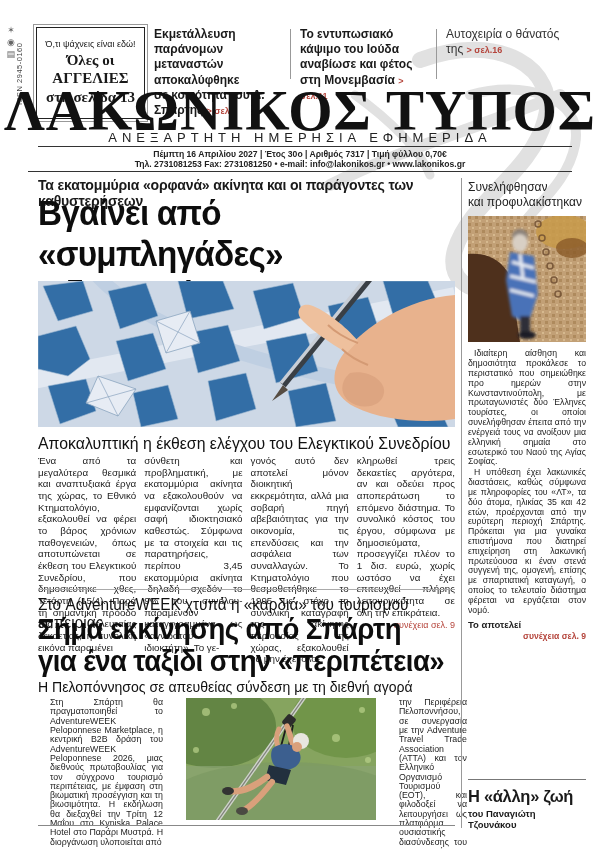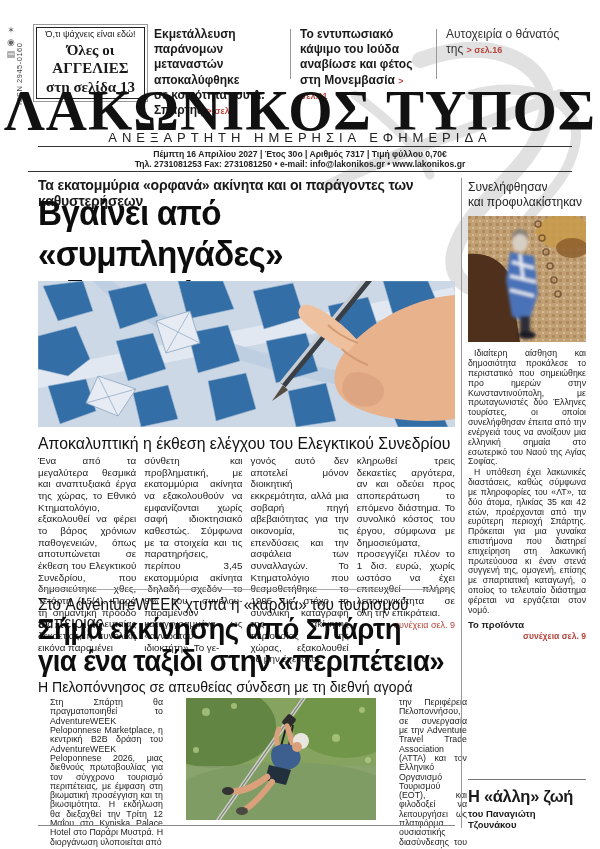--- a/index.html
+++ b/index.html
@@ -14,21 +14,21 @@
   .z1{z-index:1;}
   
   .rail{left:5px;top:26px;width:26px;height:120px;font-size:8px;color:#555;}
   .rail-icons{position:absolute;left:0;top:0;display:flex;flex-direction:column;gap:3px;align-items:center;width:12px;}
   .rail-icons span{font-size:9px;line-height:1;color:#666;}
   .issn{position:absolute;left:10px;top:0;writing-mode:vertical-rl;transform:rotate(180deg);
         font-size:7.5px;letter-spacing:.5px;color:#444;height:96px;text-align:center;}
   
   .teasers{left:36px;top:27px;width:546px;height:56px;display:flex;align-items:flex-start;}
   .clsbox{width:97px;border:1px solid #222;box-shadow:0 0 0 2px #fff,0 0 0 3px #999;
-          padding:1px 5px;text-align:center;}
+          padding:11px 5px;text-align:center;}
   .clsbox .l1{font-size:9px;line-height:1.3;}
   .clsbox .l2,.clsbox .l3{font-size:15px;font-weight:700;line-height:1.25;font-family:Liberation Serif, serif;}
   .tz{flex:1;padding:0 9px;font-size:12px;font-weight:700;line-height:1.27;}
   .tz .sub{font-weight:400;color:#333;}
   .tz .ref{font-size:9px;}
   .tsep{width:1px;background:#999;height:50px;margin-top:2px;}
   
   .mast-title{left:0;top:82px;width:600px;text-align:center;
       font-family:"Liberation Serif","DejaVu Serif",serif;font-weight:700;font-size:57px;
       letter-spacing:1px;line-height:1;color:#111;}
@@ -296,21 +296,21 @@
           <path d="M44,46 L66,52 M42,60 L68,66 M42,74 L66,80 M52,38 L55,62" stroke="#e9edf3" stroke-width="3" fill="none"></path>
           <rect x="52" y="100" width="10" height="18" fill="#2e2e38"></rect>
           <ellipse cx="59" cy="119" rx="9" ry="4" fill="#1f1f28"></ellipse>
         </g>
       </svg>
     </div>
 
     <div class="sb-body justify">
       <p>Ιδιαίτερη αίσθηση και δημοσιότητα προκάλεσε το περιστατικό που σημειώθηκε προ ημερών στην Κωνσταντινούπολη, με πρωταγωνιστές δύο Έλληνες τουρίστες, οι οποίοι συνελήφθησαν έπειτα από την ενέργειά τους να ανοίξουν μια ελληνική σημαία στο εσωτερικό του Ναού της Αγίας Σοφίας.</p>
       <p>Η υπόθεση έχει λακωνικές διαστάσεις, καθώς σύμφωνα με πληροφορίες του «ΛΤ», τα δύο άτομα, ηλικίας 35 και 42 ετών, προέρχονται από την ευρύτερη περιοχή Σπάρτης. Πρόκειται για μια γυναίκα επιστήμονα που διατηρεί επιχείρηση στη λακωνική πρωτεύουσα κι έναν στενά συγγενή της, ομογενή, επίσης με σπαρτιατική καταγωγή, ο οποίος το τελευταίο διάστημα φέρεται να εργάζεται στον νομό.</p>
-      <div class="sb-cross">Το προϊόντα</div>
+      <div class="sb-cross">Το αποτελεί</div>
       <span class="sb-cont ref">συνέχεια σελ. 9</span>
     </div>
 
     <div class="sb-foot">
       <div class="fhr"></div>
       <div class="sb-title">Η «άλλη» ζωή</div>
       <div class="sb-byline">του Παναγιώτη Τζουνάκου</div>
 
     </div>
   </div>

